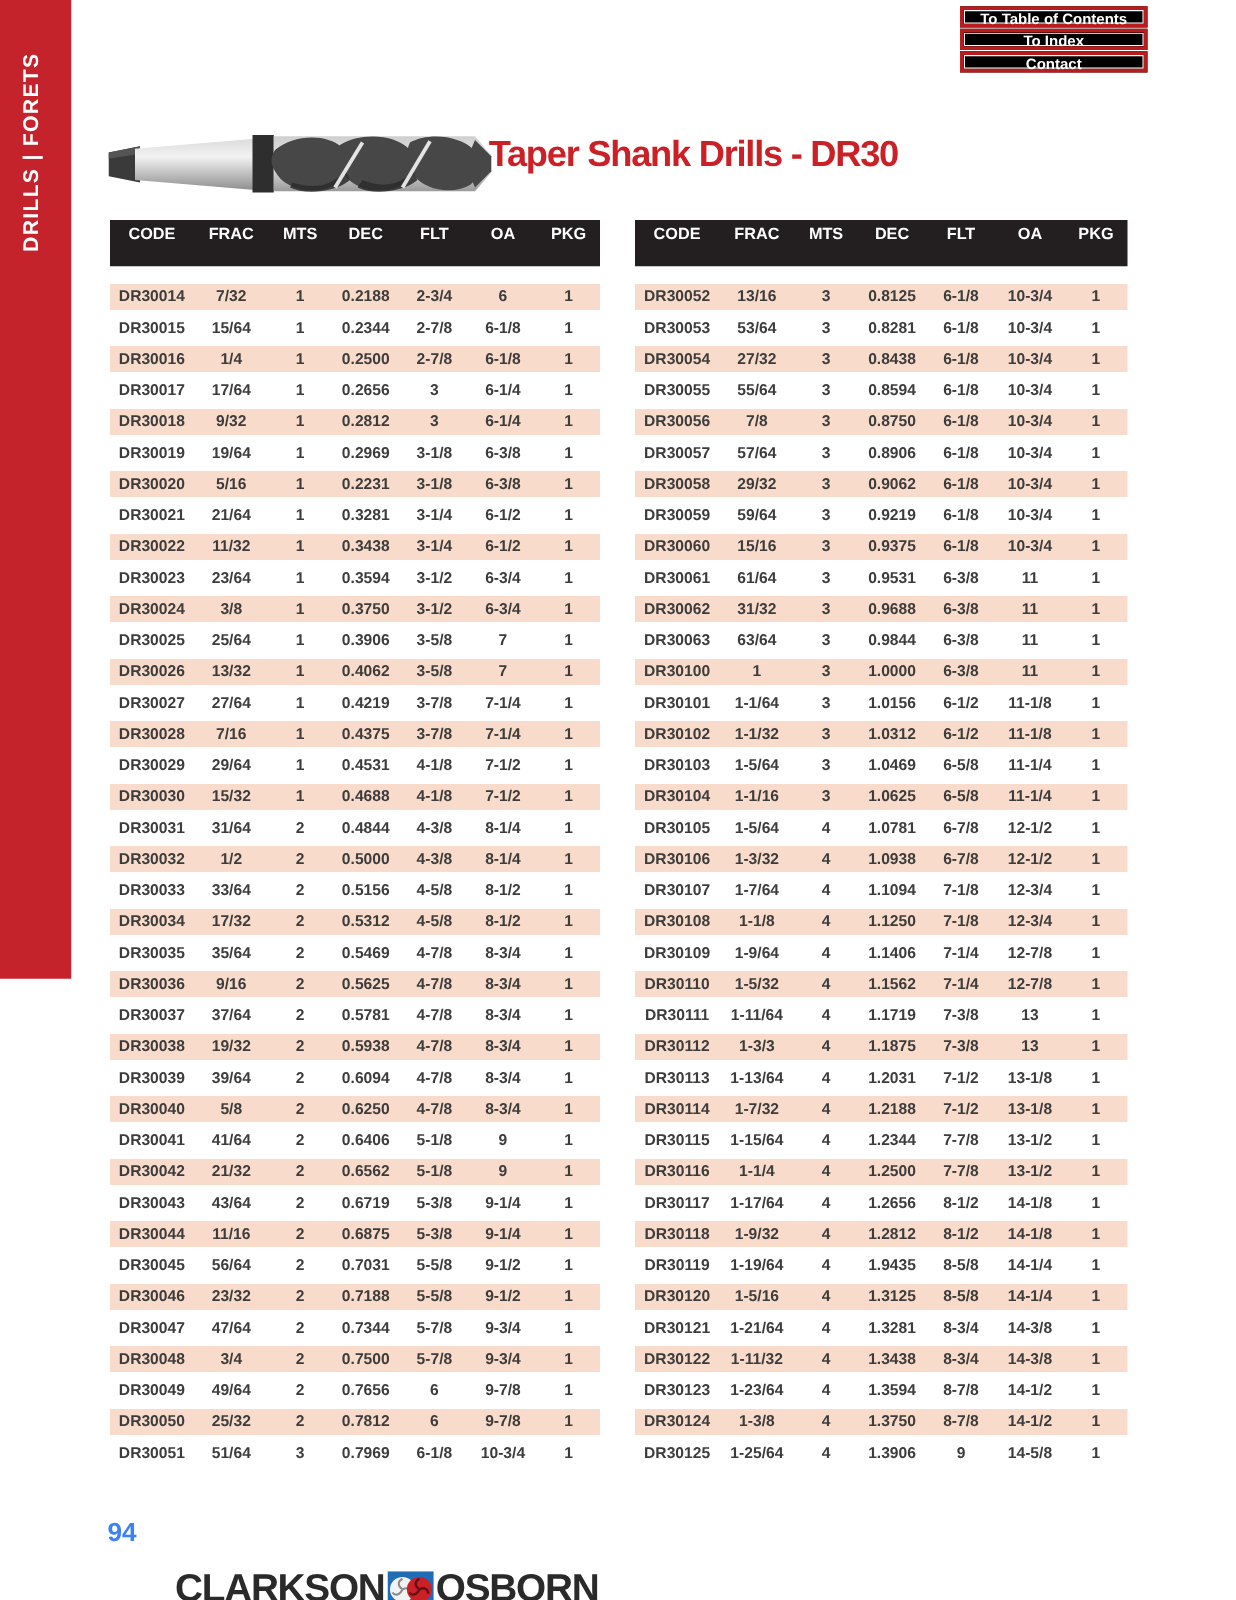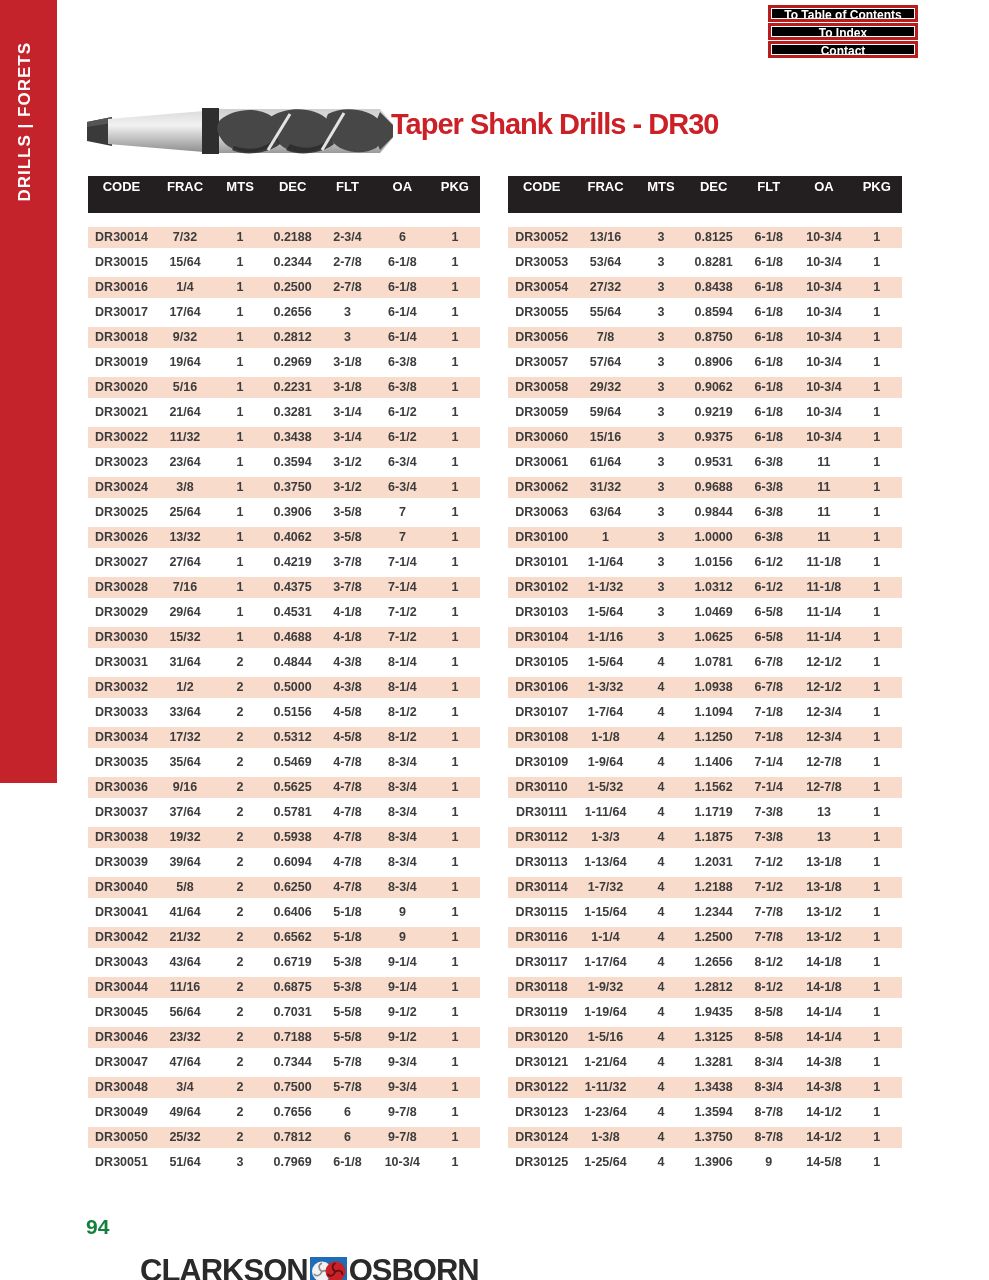--- a/index.html
+++ b/index.html
@@ -61,21 +61,21 @@
   .row .cell {
     font-size:12.5px; font-weight:bold; color:#3c3c3c;
     text-align:center; line-height:25px; white-space:nowrap;
   }
   .c0{width:17.1%;} .c1{width:15.3%;} .c2{width:12.8%;} .c3{width:14%;}
   .c4{width:14%;} .c5{width:14%;} .c6{width:12.8%;}
 
   
   .page-number {
     position:absolute; left:86px; top:1215px;
-    font-size:21px; font-weight:bold; color:#15803d;
+    font-size:21px; font-weight:bold; color:#3b82f6;
   }
   .brand { position:absolute; left:140px; top:1207px; width:322px; }
   .brand-row { display:flex; align-items:center; justify-content:space-between;margin-top:48px; }
   .brand-word {
     font-size:31px; font-weight:bold; color:#2a2a2a; letter-spacing:-1px;
     line-height:32px;
   }
   .brand-emblem { width:37px; height:29px; margin:0 2px; flex:0 0 auto; }
   .brand-sub {
     margin-top:1px; text-align:center;

